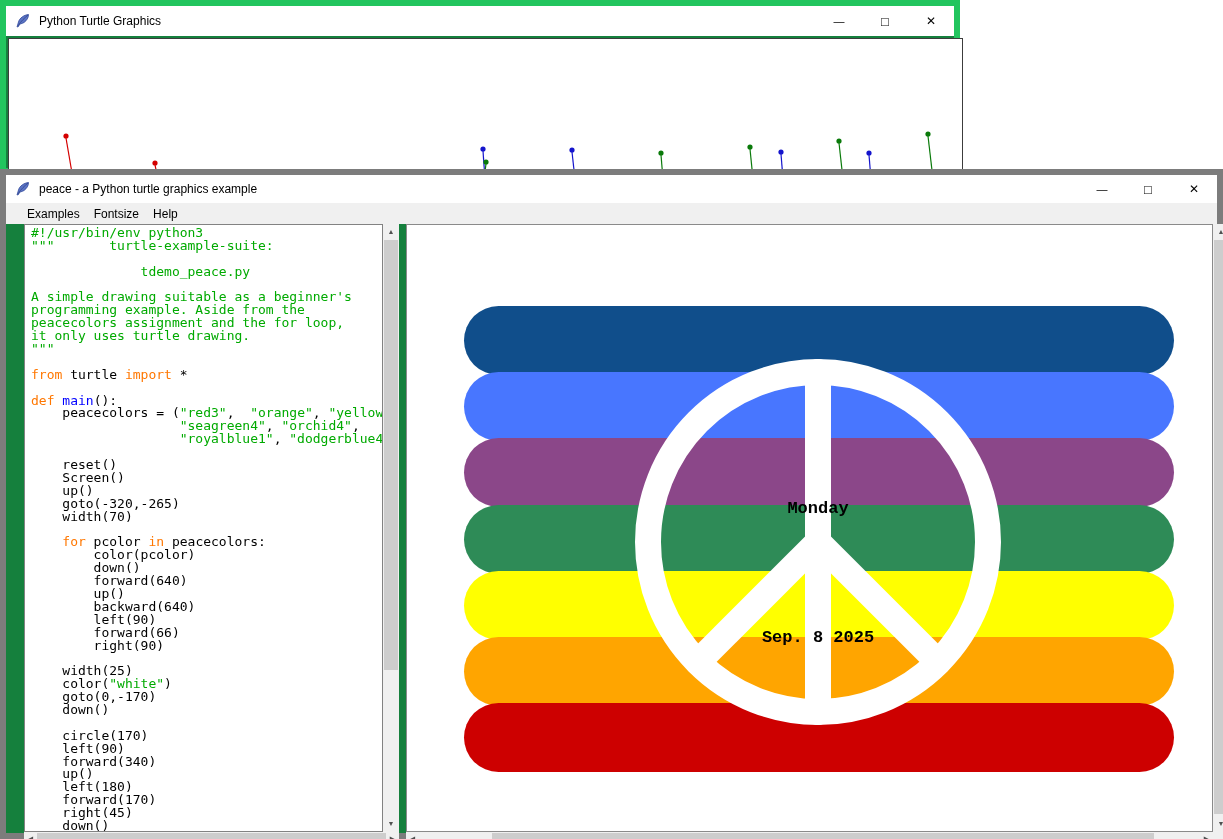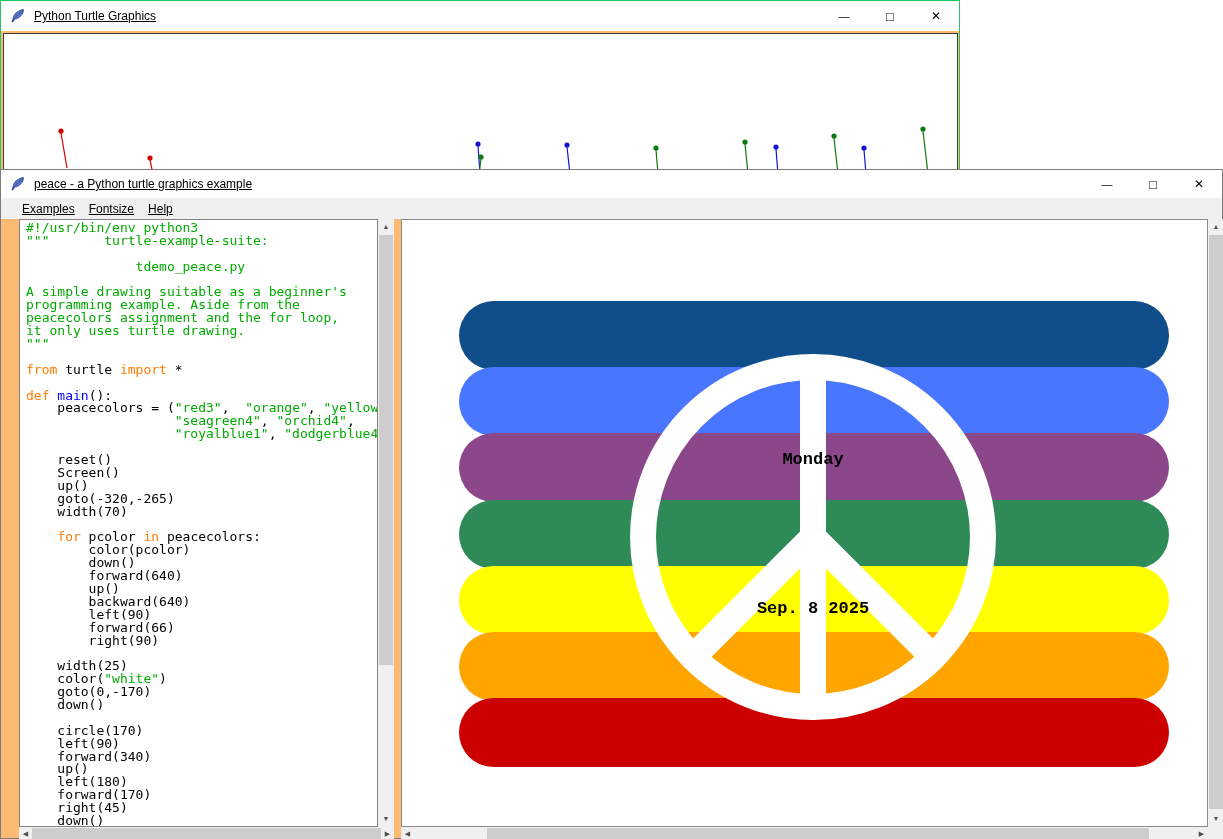--- a/index.html
+++ b/index.html
@@ -1,20 +1,20 @@
 <!DOCTYPE html>
 <html><head>
 <meta charset="utf-8">
 <style>
   * { margin:0; padding:0; box-sizing:border-box; }
   html,body { width:1223px; height:839px; background:#ffffff; overflow:hidden;
               font-family:"Liberation Sans", sans-serif; }
   #desktop { position:relative; width:1223px; height:839px; background:#ffffff; }
 
-  .window { position:absolute; background:#fdba74; border:1px solid #22c55e;text-decoration:underline; }
+  .window { position:absolute; background:#15803d; border:6px solid #22c55e; }
   #turtle-window { left:0; top:0; width:960px; height:174px; }
   #peace-window  { left:0; top:169px; width:1223px; height:670px; border-color:#7c7c7c; }
 
   .titlebar { position:relative; height:28px; background:#ffffff; display:flex; align-items:center; }
   #turtle-window .titlebar { height:30px; }
   .app-icon { width:16px; height:16px; margin-left:9px; flex:0 0 auto; }
   .title-text { font-size:12px; color:#000; margin-left:8px; white-space:nowrap; }
   .win-controls { position:absolute; right:0; top:0; height:100%; display:flex; }
   .win-btn { width:46px; height:100%; display:flex; align-items:center; justify-content:center;
              font-size:11px; color:#000; cursor:default; }
@@ -42,23 +42,23 @@
   .tok-pl  { color:#000000;text-align:right; }
 
   
   .draw-canvas { position:absolute; left:400px; top:49px; width:807px; height:608px;
                  background:#ffffff; border:1px solid #8a8a8a; overflow:hidden; }
   .stripes { position:absolute; left:0; top:0; right:0; bottom:0; }
   .stripe { position:absolute; left:57px; width:710px; height:69px; border-radius:34.5px; }
   .peace-svg { position:absolute; left:0; top:0; }
   .canvas-label { position:absolute; left:411px; transform:translateX(-50%);
                   font-family:"Liberation Mono", monospace; font-weight:bold;
-                  font-size:17px; color:#000; white-space:nowrap; }
+                  font-size:17px; color:#000; white-space:nowrap;margin-top:44px; }
   #label-day  { top:230px; }
-  #label-date { top:379px; }
+  #label-date { top:359px; }
 
   
   .scrollbar { position:absolute; background:#f0f0f0; }
   .sb-arrow { position:absolute; color:#505050; text-align:center; cursor:default; }
   .sb-arrow.v { width:16px; height:16px; font-size:7px; line-height:16px; }
   .sb-arrow.h { width:13px; height:13px; font-size:7px; line-height:13px; }
   .sb-thumb { position:absolute; background:#cdcdcd; }
 </style>
 </head>
 <body>

